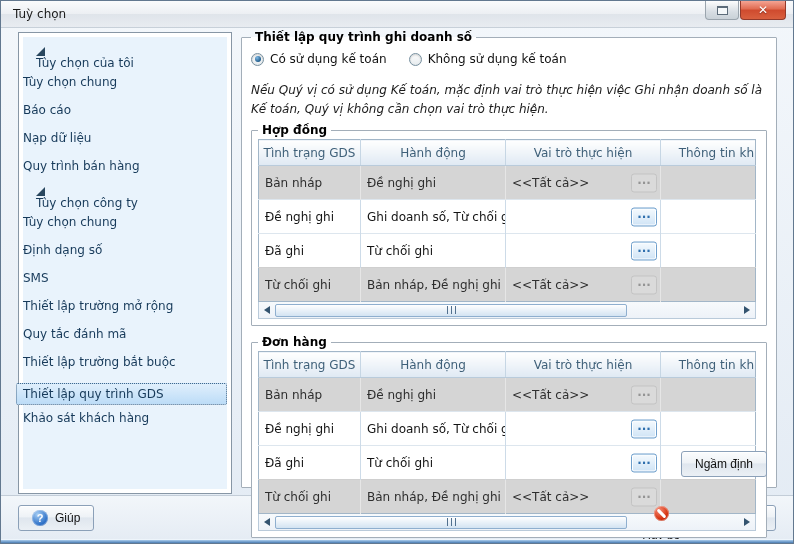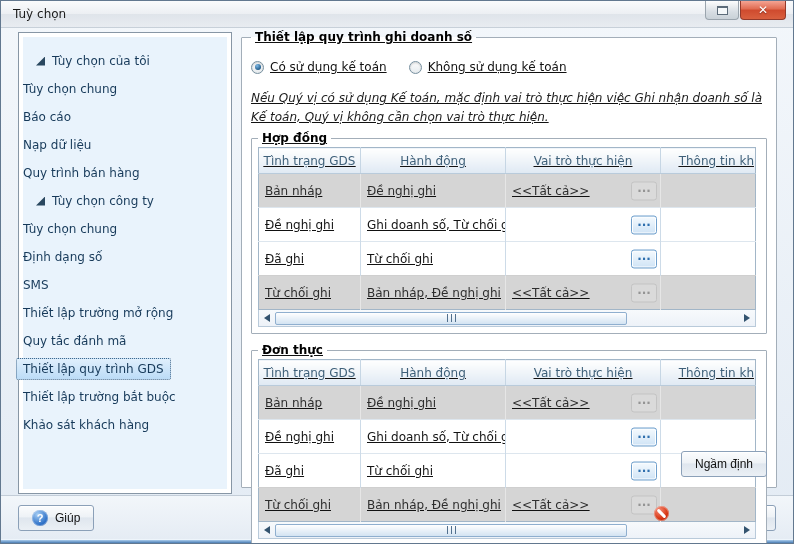--- a/index.html
+++ b/index.html
@@ -34,38 +34,38 @@
 
   
   .content { position: relative; flex: 1 1 auto; border-bottom: 1px solid #c3cdd8; }
 
   
   .sidebar-box {
     position: absolute; left: 17px; top: 4px; width: 214px; height: 462px;
     background: #fff; border: 1px solid #8796a5; padding: 4px;
   }
   .tree { width: 100%; height: 100%; background: #e9f3fc; padding-top: 10px; list-style: none; }
-  .tree li { display: flex; align-items: center; height: 28px; color: #173a5a; cursor: default; }
+  .tree li { display: flex; height: 28px; color: #173a5a; cursor: default; flex-direction: column; }
   .tree li.lv1 { padding-left: 13px; }
   .tree li.lv2 { }
   .tri { width: 9px; height: 9px; margin-right: 7px; background: #29475f;
     clip-path: polygon(100% 0, 100% 100%, 0 100%); flex: 0 0 9px; }
   .tree .sel-label {
     background: linear-gradient(180deg,#e0effc,#bcdcf7);
     border: 1px dotted #44688a; border-radius: 2px; padding: 3px 6px; margin-left: -7px;
   }
 
   
-  fieldset { border: 1px solid #a3aeb9; border-radius: 1px; background: #fff; text-decoration: underline; }
+  fieldset { border: 1px solid #a3aeb9; border-radius: 1px; background: #fff; }
   legend { font-weight: bold; padding: 0 4px; color: #000; }
   .panel {
     position: absolute; left: 240px; top: 2px; width: 536px; height: 458px;
     padding: 2px 9px 8px 9px;
   }
-  .radio-row { display: flex; align-items: center; gap: 6px; height: 24px; margin-top: 9px; }
+  .radio-row { display: flex; align-items: center; gap: 6px; height: 24px; margin-top: 1px; }
   .radio { width: 13px; height: 13px; border-radius: 50%; border: 1px solid #77909f;
     background: linear-gradient(180deg,#fdfdfd,#e6ebee); display: inline-flex; align-items: center; justify-content: center;
     box-shadow: inset 0 1px 2px rgba(0,0,0,.18); flex: 0 0 13px; }
   .radio.checked::after { content: ""; width: 6px; height: 6px; border-radius: 50%;
     background: radial-gradient(circle at 35% 30%, #7fb9e6, #1d5886 75%); display: block; }
   .radio-label { margin-right: 16px; }
   .note { font-style: italic; line-height: 1.55; margin: 10px 0 5px 0; color: #1c1c1c; }
 
   .group { padding: 2px 10px 6px 6px; margin-top: 2px; }
   .group + .group { margin-top: 9px; }
@@ -187,24 +187,24 @@
         <li class="lv2">
           <span>SMS</span>
         </li>
         <li class="lv2">
           <span>Thiết lập trường mở rộng</span>
         </li>
         <li class="lv2">
           <span>Quy tắc đánh mã</span>
         </li>
         <li class="lv2">
+          <span>Thiết lập trường bắt buộc</span>
+        </li>
+        <li class="lv2">
           <span class="sel-label">Thiết lập quy trình GDS</span>
-        </li>
-        <li class="lv2">
-          <span>Thiết lập trường bắt buộc</span>
         </li>
         <li class="lv2">
           <span>Khảo sát khách hàng</span>
         </li>
       </ul>
     </div>
 
     <fieldset class="panel">
       <legend>Thiết lập quy trình ghi doanh số</legend>
 
@@ -281,21 +281,21 @@
             <span class="grip"></span>
           </span>
           <span class="track-space"></span>
           <span class="arr arr-r">
               <i></i>
             </span>
         </div>
       </fieldset>
 
       <fieldset class="group">
-        <legend>Đơn thực</legend>
+        <legend>Đơn hàng</legend>
         <table class="grid">
           <colgroup>
               <col class="c1">
               <col class="c2">
               <col class="c3">
               <col>
             </colgroup>
           <thead>
             <tr>
               <th>Tình trạng GDS</th>

